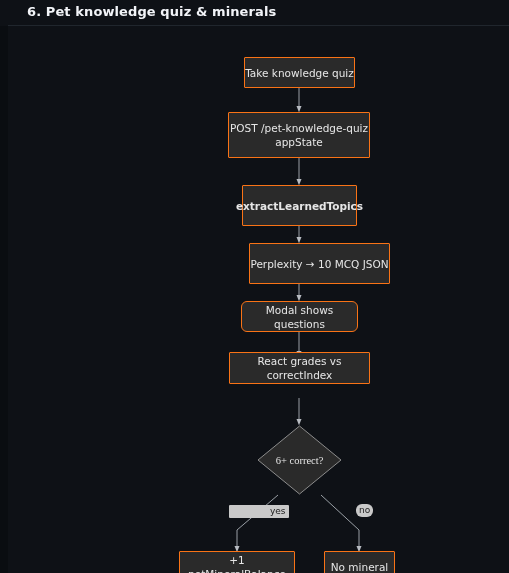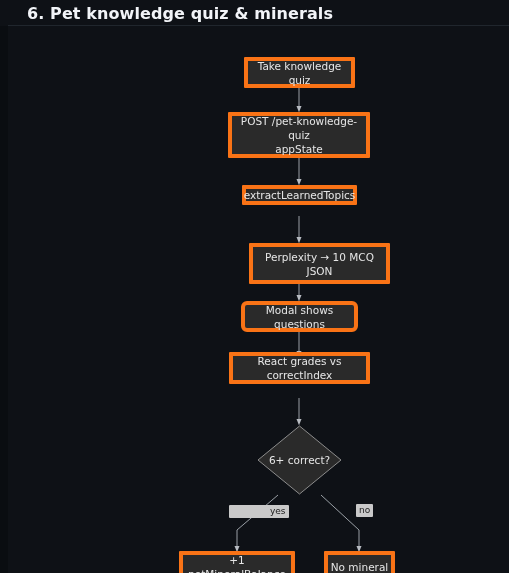--- a/index.html
+++ b/index.html
@@ -30,21 +30,21 @@
     left: 0;
     top: 0;
     width: 509px;
     height: 26px;
     background: #0e1116;
   }
   .header-title {
     position: absolute;
     left: 27px;
     top: 4px;
-    font-size: 16px;
+    font-size: 13px;
     font-weight: bold;
     color: #f2f4f8;
     letter-spacing: 0.1px;
     white-space: nowrap;
   }
   .header-rule {
     position: absolute;
     left: 8px;
     top: 25px;
     width: 501px;
@@ -57,36 +57,37 @@
     top: 26px;
     width: 501px;
     height: 547px;
     background: #0e1116;
   }
   
   .node {
     position: absolute;
     box-sizing: border-box;
     background: #2a2a2a;
-    border: 4px solid #f97316;
+    border: 1px solid #f97316;
     color: #e6e6e6;
     font-size: 10.5px;
     line-height: 14px;
     display: flex;
     align-items: center;
     justify-content: center;
     text-align: center;
     white-space: pre-line;
     border-radius: 1px;
   }
   .diamond-wrap {
     position: absolute;
     display: flex;
     align-items: center;
     justify-content: center;
+    font-family: Liberation Serif, serif;
   }
   .diamond-shape {
     position: absolute;
     left: 0;
     top: 0;
     width: 100%;
     height: 100%;
   }
   .diamond-label {
     position: relative;
@@ -150,21 +151,21 @@
         <line x1="229" y1="545" x2="229" y2="547"></line>
         <line x1="351" y1="545" x2="351" y2="547"></line>
       </g>
     </svg>
 
     <div class="node" style="left:236px; top:31px; width:111px; height:31px;">Take knowledge quiz</div>
 
     <div class="node" style="left:220px; top:86px; width:142px; height:46px;">POST /pet-knowledge-quiz
 appState</div>
 
-    <div class="node" style="left:234px; top:159px; width:115px; height:20px;">extractLearnedTopics</div>
+    <div class="node" style="left:234px; top:159px; width:115px; height:41px;font-weight:bold;">extractLearnedTopics</div>
 
     <div class="node" style="left:221px; top:217px; width:141px; height:41px;margin-left:20px;">Perplexity → 10 MCQ JSON</div>
 
     <div class="node" style="left:233px; top:275px; width:117px; height:31px;border-radius:6px;">Modal shows questions</div>
 
     <div class="node" style="left:221px; top:326px; width:141px; height:32px;">React grades vs
 correctIndex</div>
 
     <div class="diamond-wrap" style="left:249px; top:399px; width:85px; height:70px;">
       <svg class="diamond-shape" viewBox="0 0 85 70">
@@ -172,16 +173,16 @@
       </svg>
       <span class="diamond-label">6+ correct?</span>
     </div>
 
     <div class="node" style="left:171px; top:525px; width:116px; height:31px;">+1 petMineralBalance</div>
 
     <div class="node" style="left:316px; top:525px; width:71px; height:31px;">No mineral</div>
 
     <div class="edge-label" style="left:221px; top:479px;padding-left:41px;">yes</div>
 
-    <div class="edge-label" style="left:348px; top:478px;">no</div>
+    <div class="edge-label" style="left:348px; top:478px;border-radius:6px;">no</div>
 
   </div>
 </div>
 
 </body></html>

